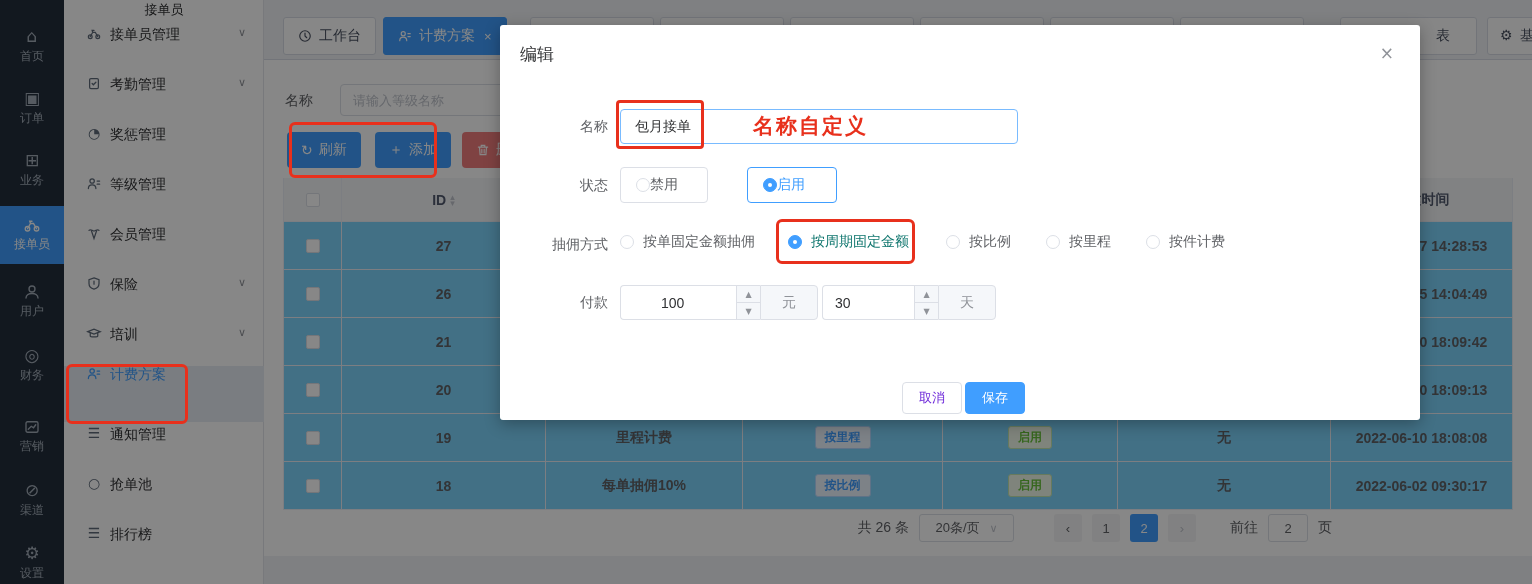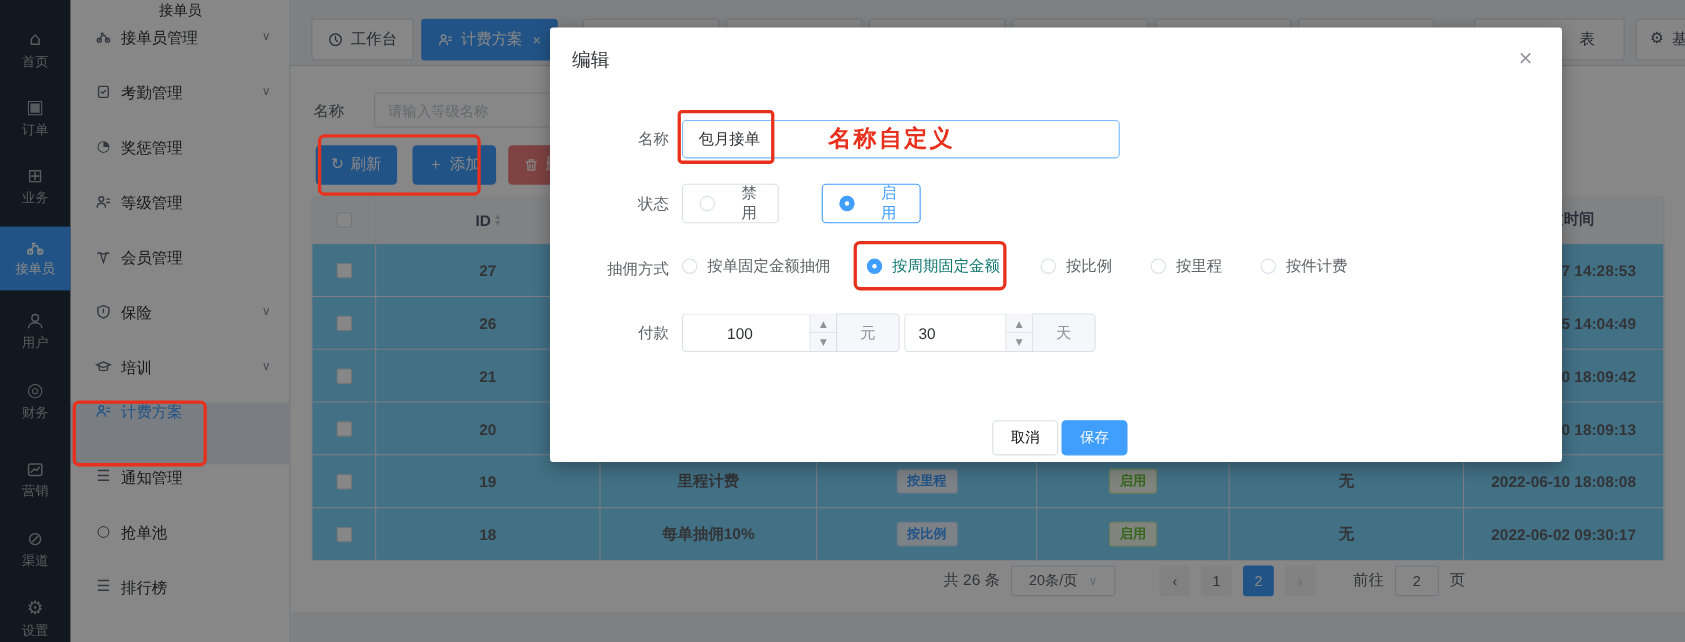--- a/index.html
+++ b/index.html
@@ -62,35 +62,35 @@
 
   
   .overlay { position:absolute; inset:0; background:rgba(0,0,0,0.47); z-index:40; }
 
   
   .modal { position:absolute; left:500px; top:25px; width:920px; height:395px; background:#ffffff; border-radius:3px; box-shadow:0 4px 16px rgba(0,0,0,.3); z-index:50; }
   .modal-title { position:absolute; left:20px; top:18px; font-size:17px; color:#303133; }
   .modal-close { position:absolute; right:26px; top:18px; font-size:17px; color:#909399; cursor:pointer; font-family:"DejaVu Sans",sans-serif; }
   .flabel { position:absolute; font-size:14px; color:#606266; text-align:right; width:90px; }
   .name-input { position:absolute; left:120px; top:84px; width:398px; height:35px; border:1px solid #79bbff; border-radius:4px; padding:0 14px; font-size:14px; color:#303133; font-family:inherit; background:#fff; }
-  .rbox { position:absolute; top:142px; height:36px; border:1px solid #dcdfe6; border-radius:4px; display:flex; align-items:center; gap:24px; padding:0 15px; font-size:14px; color:#606266; cursor:pointer; background:#fff; }
+  .rbox { position:absolute; top:142px; height:36px; border:1px solid #dcdfe6; border-radius:4px; display:flex; align-items:center; gap:0; padding:0 15px; font-size:14px; color:#606266; cursor:pointer; background:#fff; }
   .rbox.on { border-color:#409eff; color:#409eff; }
   .radio { width:14px; height:14px; border:1px solid #dcdfe6; border-radius:50%; background:#fff; flex:0 0 14px; position:relative; }
   .radio.on { background:#409eff; border-color:#409eff; }
   .radio.on::after { content:""; position:absolute; left:4px; top:4px; width:4px; height:4px; border-radius:50%; background:#fff; }
   .copt { position:absolute; top:208px; display:flex; align-items:center; gap:9px; font-size:14px; color:#606266; cursor:pointer; }
   .copt.on { color:#0f766e; }
   .numgrp { position:absolute; top:260px; height:35px; display:flex; }
   .numin { height:35px; border:1px solid #dcdfe6; border-right:none; border-radius:4px 0 0 4px; padding:0 30px 0 12px; font-size:14px; color:#303133; font-family:inherit; }
   .stepper { position:absolute; top:1px; width:24px; height:33px; display:flex; flex-direction:column; border-left:1px solid #dcdfe6; }
   .stepper span { flex:1; background:#f5f7fa; color:#909399; font-size:8px; display:flex; align-items:center; justify-content:center; cursor:pointer; font-family:"DejaVu Sans",sans-serif; }
   .stepper span:first-child { border-bottom:1px solid #dcdfe6; }
   .addon { height:35px; width:58px; background:#f5f7fa; border:1px solid #dcdfe6; border-radius:0 4px 4px 0; display:flex; align-items:center; justify-content:center; font-size:14px; color:#909399; }
   .mbtn { position:absolute; top:357px; height:32px; border-radius:4px; font-size:13px; padding:0 16px; cursor:pointer; font-family:inherit; }
-  .mbtn-plain { background:#fff; border:1px solid #dcdfe6; color:#000000; }
+  .mbtn-plain { background:#fff; border:1px solid #dcdfe6; color:#6d28d9; }
   .mbtn-primary { background:#409eff; border:1px solid #409eff; color:#fff; }
 
   
   .anno { position:absolute; border:3px solid #e8301c; border-radius:6px; z-index:60; pointer-events:none; }
   .anno-in { z-index:70; }
   .anno-text { position:absolute; z-index:70; color:#e8301c; font-size:21px; font-weight:bold; letter-spacing:2px; pointer-events:none; }
 </style>
 </head>
 <body>
 

